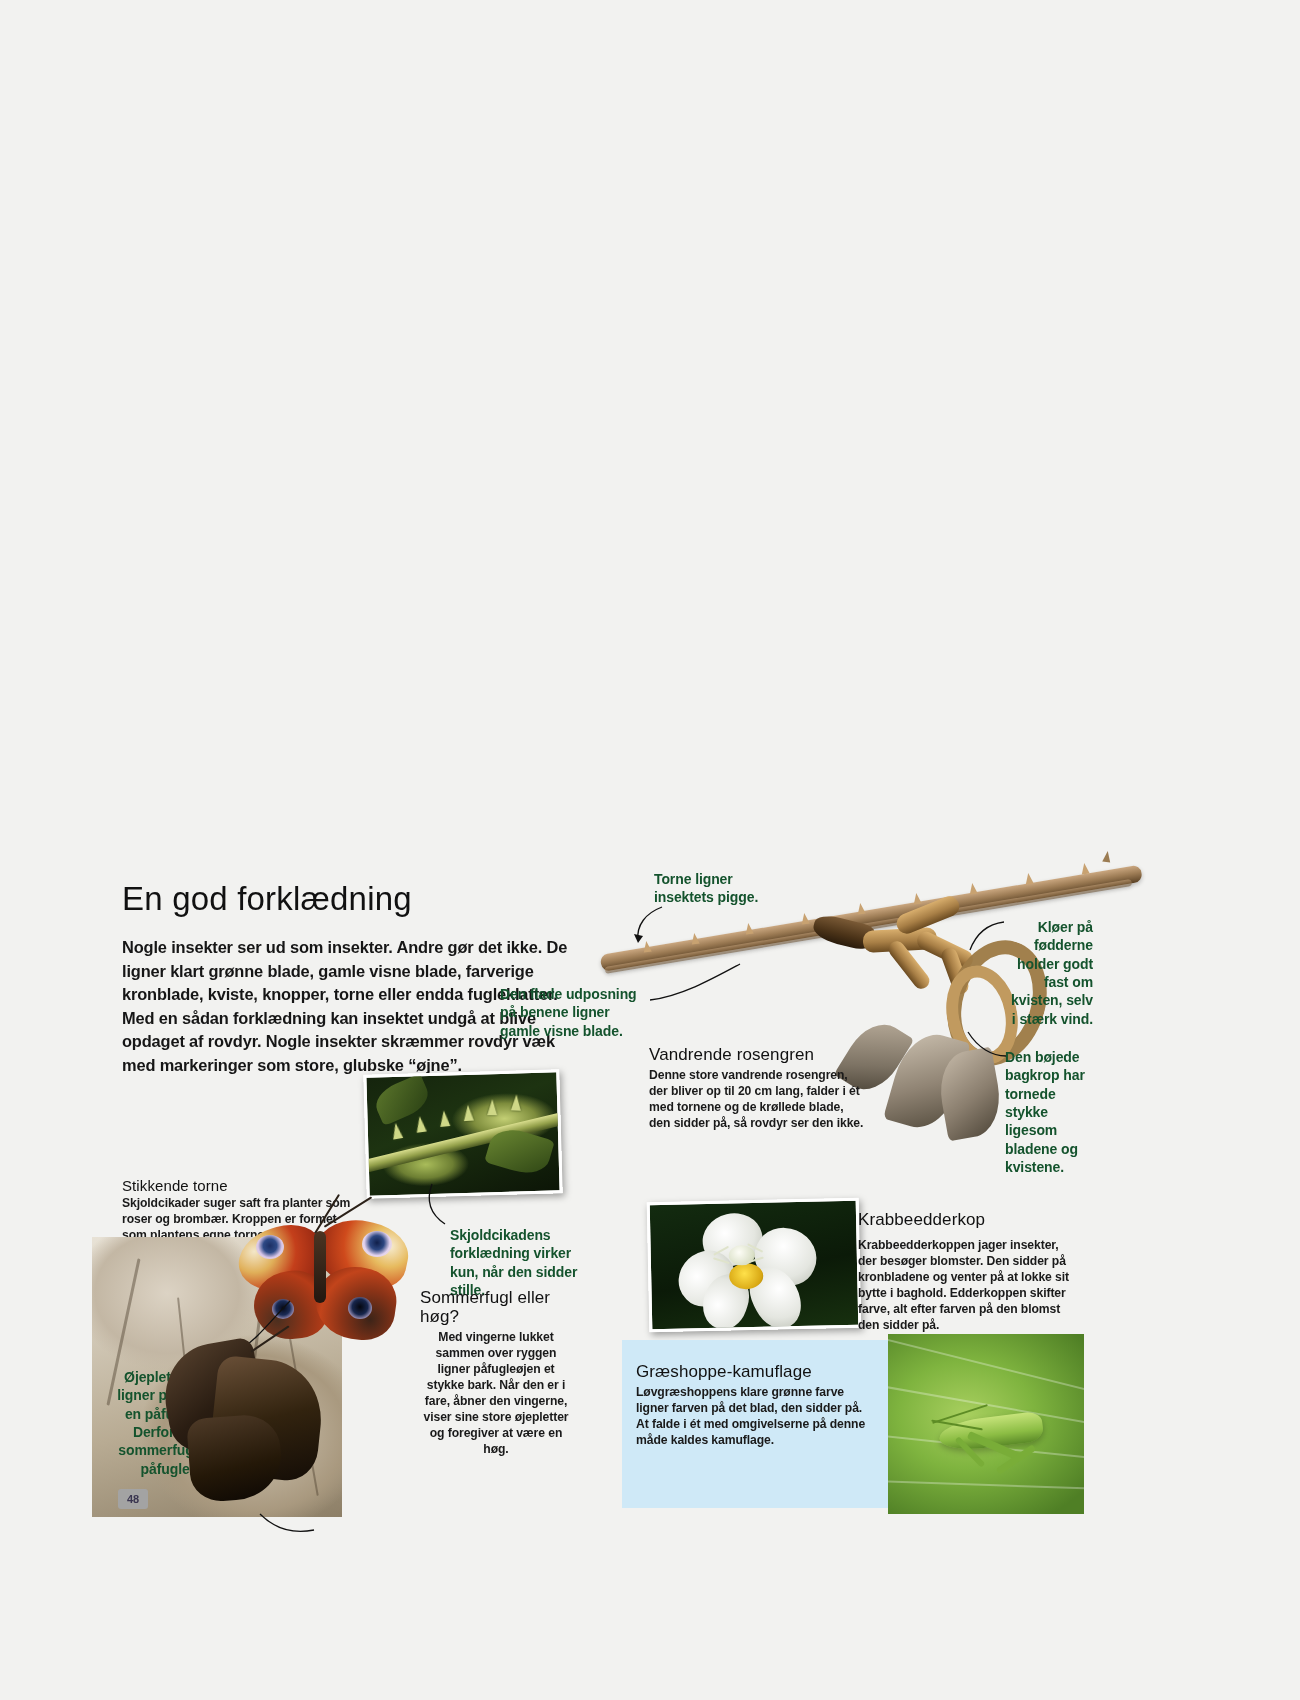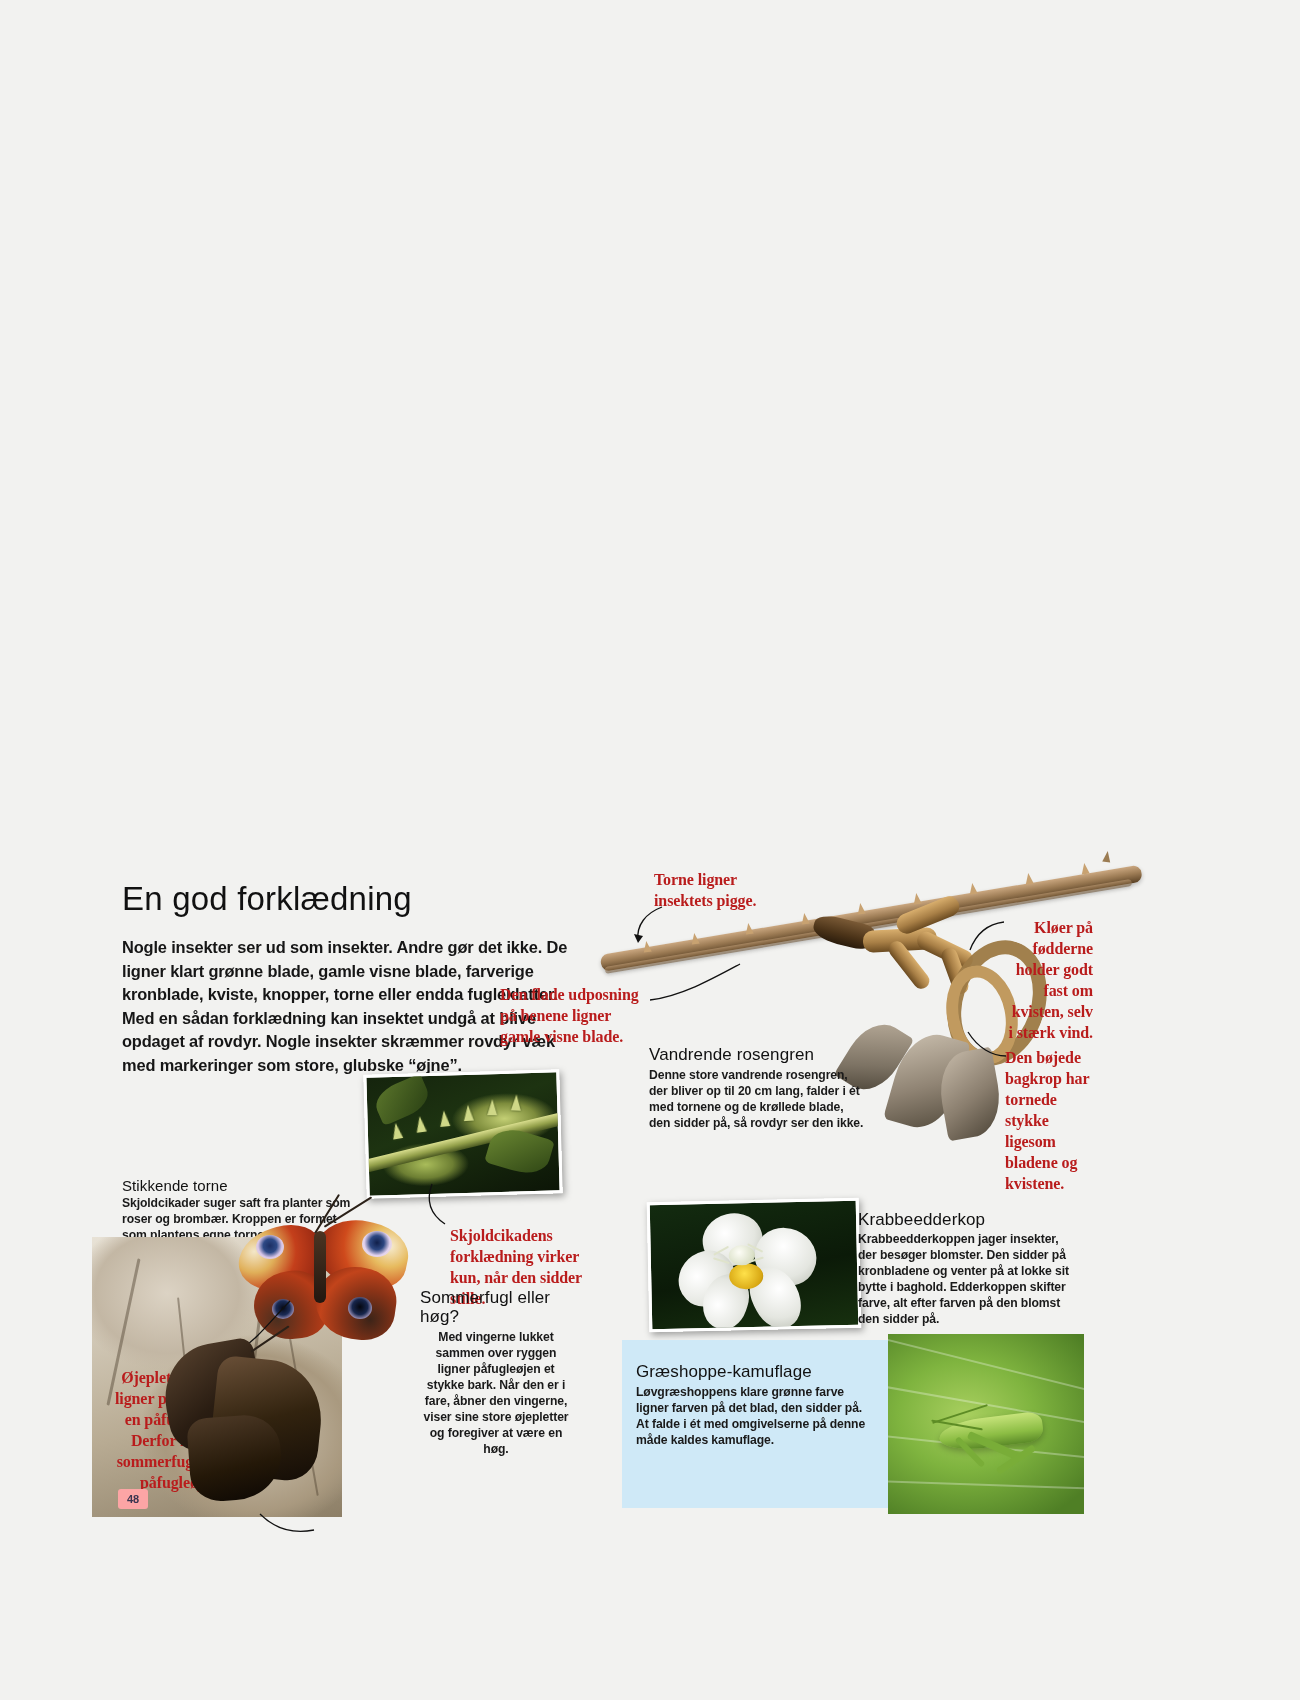--- a/index.html
+++ b/index.html
@@ -28,23 +28,22 @@
   .h-sub{
     font-size:15px;font-weight:400;color:#111;margin:0 0 2px 0;
     letter-spacing:0.1px;
   }
   .h-sub.big{font-size:17px;line-height:1.12;}
   .body-s{
     font-size:12.2px;line-height:1.31;font-weight:700;color:#1a1a1a;
     letter-spacing:-0.1px;
   }
   .callout{
-    font-size:16px;line-height:1.31;font-weight:600;color:#b91c1c;
+    font-size:14px;line-height:1.31;font-weight:600;color:#14532d;
     letter-spacing:-0.1px;
-    font-family:Liberation Serif, serif;
   }
   .blk{position:absolute;}
 
   
   .photo{position:absolute;overflow:hidden;background:#333;}
   .photo.shadowed{box-shadow:2px 3px 7px rgba(0,0,0,.35);border:3px solid #fff;}
 
   
   #photo-thorns{
     left:365px;top:1072px;width:190px;height:118px;
@@ -151,21 +150,21 @@
     background:
       radial-gradient(ellipse 120px 100px at 30% 20%, #dcd3c4 0%, #c3b7a4 60%, rgba(0,0,0,0) 78%),
       radial-gradient(ellipse 140px 120px at 65% 70%, #cfc5b3 0%, #a9997f 65%, rgba(0,0,0,0) 82%),
       linear-gradient(165deg,#e8e2d6,#b8ab93 60%,#8d7f67);
   }
   #bark .crack{position:absolute;background:rgba(80,66,48,.45);border-radius:2px;}
 
   
   .pagenum{
     position:absolute;left:118px;top:1489px;width:30px;height:20px;
-    background:#fca5a5;border-radius:3px;
+    background:#a3a3a3;border-radius:3px;
     font-size:11px;color:#3a3550;display:flex;align-items:center;justify-content:center;
     font-weight:600;
   }
 
   
   #blue-box{
     position:absolute;left:622px;top:1340px;width:275px;height:168px;
     background:#cfe9f7;
   }
   svg.lead{position:absolute;overflow:visible;pointer-events:none;}
@@ -339,21 +338,21 @@
     <div class="center"></div>
     <div class="spider"></div>
     <div class="leg" style="left:62px;top:46px;transform:rotate(-28deg);"></div>
     <div class="leg" style="left:62px;top:56px;transform:rotate(18deg);"></div>
     <div class="leg" style="left:96px;top:44px;transform:rotate(28deg);"></div>
     <div class="leg" style="left:96px;top:56px;transform:rotate(-16deg);"></div>
   </div>
 
   <div class="blk" style="left:858px;top:1210px;width:222px;">
     <div class="h-sub big">Krabbeedderkop</div>
-    <div class="body-s" style="margin-top:3px;">Krabbeedderkoppen jager insekter, der besøger blomster. Den sidder på kronbladene og venter på at lokke sit bytte i baghold. Edderkoppen skifter farve, alt efter farven på den blomst den sidder på.</div>
+    <div class="body-s" style="margin-top:9px;">Krabbeedderkoppen jager insekter, der besøger blomster. Den sidder på kronbladene og venter på at lokke sit bytte i baghold. Edderkoppen skifter farve, alt efter farven på den blomst den sidder på.</div>
   </div>
 
   <div id="blue-box">
     <div style="position:absolute;left:14px;top:22px;width:238px;">
       <div class="h-sub big">Græshoppe-kamuflage</div>
       <div class="body-s" style="margin-top:4px;">Løvgræshoppens klare grønne farve ligner farven på det blad, den sidder på. At falde i ét med omgivelserne på denne måde kaldes kamuflage.</div>
     </div>
   </div>
 
   <div class="photo" id="photo-grasshopper">

